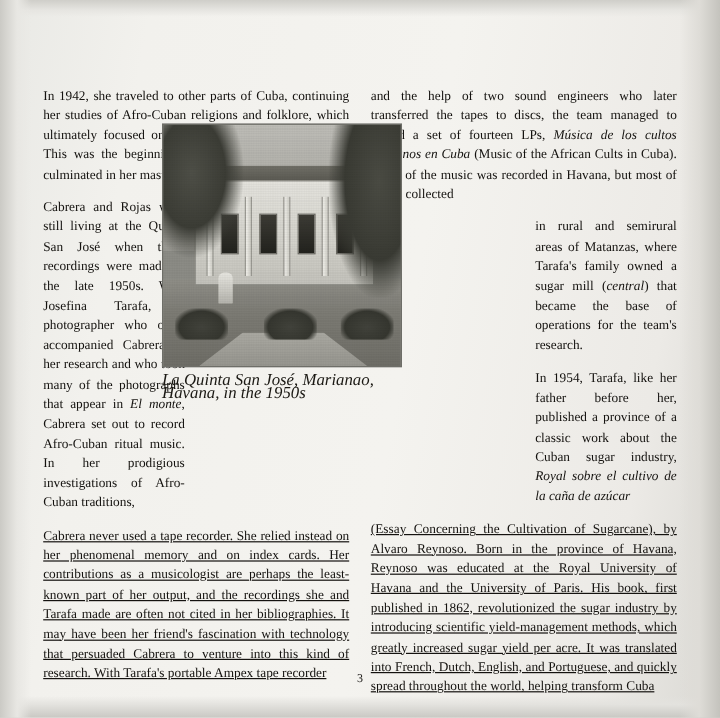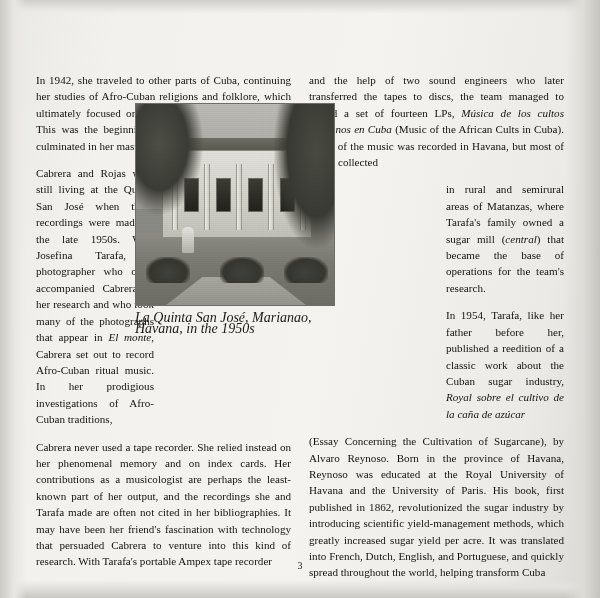--- a/index.html
+++ b/index.html
@@ -151,21 +151,21 @@
     font-size: 11.1px; line-height: 16.4px; color: #14120f;
     text-align: justify; hyphens: auto; -webkit-hyphens: auto;
   }
   .rightcol {
     left: 309px; top: 72px; width: 255px;
     font-size: 11.1px; line-height: 16.4px; color: #14120f;
     text-align: justify; hyphens: auto; -webkit-hyphens: auto;
   }
   .narrow { width: 118px; }
   .leftcol p, .rightcol p { margin: 0 0 11px 0; }
-  .leftcol p:last-child, .rightcol p:last-child { margin-bottom: 0; }
+  .leftcol p:last-child, .rightcol p:last-child { margin-bottom: 0; text-decoration: underline; }
 </style>
 </head>
 <body>
 
 <div class="page">
 
   <div class="edge-top"></div>
   <div class="edge-bottom"></div>
   <div class="edge-left"></div>
   <div class="edge-right"></div>
@@ -176,21 +176,21 @@
     <p class="narrow"><span>Cabrera and Rojas were still living at the Quinta San José when these recordings were made in the late 1950s. With Josefina Tarafa, a photographer who often accompanied Cabrera in her research and who took many of the photographs that appear in </span><em>El monte</em><span>, Cabrera set out to record Afro-Cuban ritual music. In her prodigious investigations of Afro-Cuban traditions,</span></p>
 
     <p><span>Cabrera never used a tape recorder. She relied instead on her phenomenal memory and on index cards. Her contributions as a musicologist are perhaps the least-known part of her output, and the recordings she and Tarafa made are often not cited in her bibliographies. It may have been her friend's fascination with technology that persuaded Cabrera to venture into this kind of research. With Tarafa's portable Ampex tape recorder</span></p>
   </div>
 
   <div class="colwrap rightcol">
     <p><span>and the help of two sound engineers who later transferred the tapes to discs, the team managed to record a set of fourteen LPs, </span><em>Música de los cultos africanos en Cuba</em><span> (Music of the African Cults in Cuba). Some of the music was recorded in Havana, but most of it was collected</span></p>
 
     <p style="width:118px; margin-left:137px;"><span>in rural and semirural areas of Matanzas, where Tarafa's family owned a sugar mill (</span><em>central</em><span>) that became the base of operations for the team's research.</span></p>
 
-    <p style="width:118px; margin-left:137px;"><span>In 1954, Tarafa, like her father before her, published a reedition of a classic work about the Cuban sugar industry, </span><em>Royal sobre el cultivo de la caña de azúcar</em></p>
+    <p style="width:118px; margin-left:137px;"><span>In 1954, Tarafa, like her father before her, published a province of a classic work about the Cuban sugar industry, </span><em>Royal sobre el cultivo de la caña de azúcar</em></p>
 
     <p><span> (Essay Concerning the Cultivation of Sugarcane), by Alvaro Reynoso. Born in the province of Havana, Reynoso was educated at the Royal University of Havana and the University of Paris. His book, first published in 1862, revolutionized the sugar industry by introducing scientific yield-management methods, which greatly increased sugar yield per acre. It was translated into French, Dutch, English, and Portuguese, and quickly spread throughout the world, helping transform Cuba</span></p>
   </div>
 
   <div class="figure">
     <div class="photo">
       <div class="sky"></div>
       <div class="ground"></div>
       <div class="roof"></div>
       <div class="house"></div>

